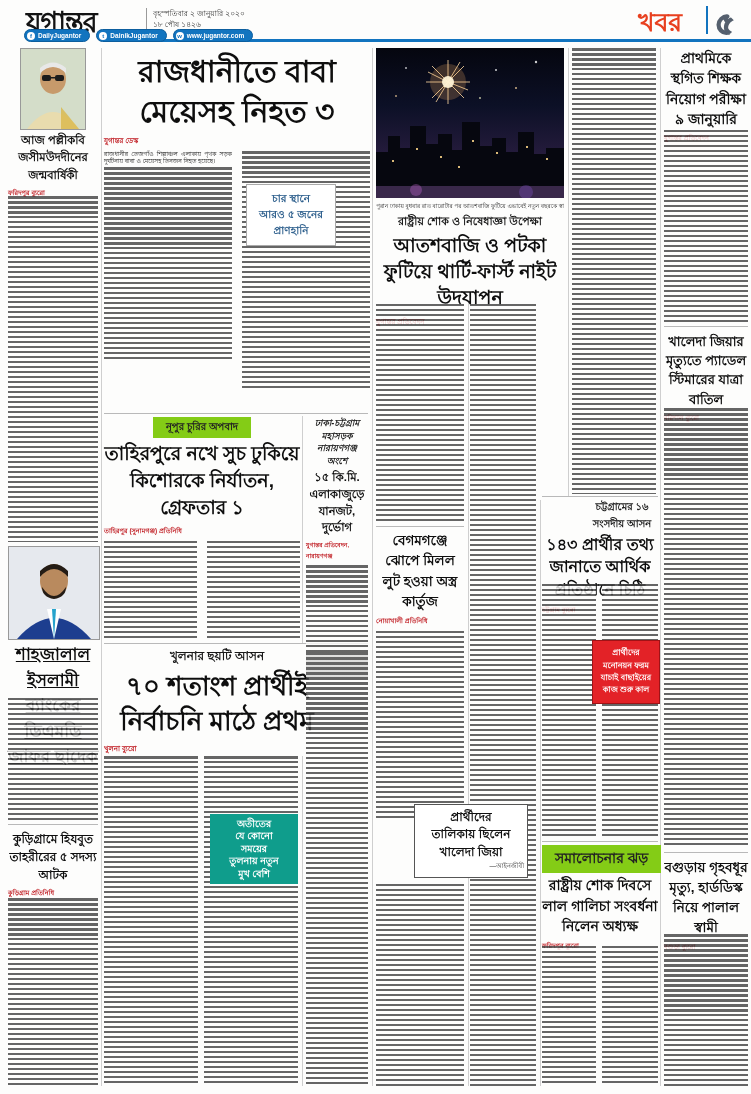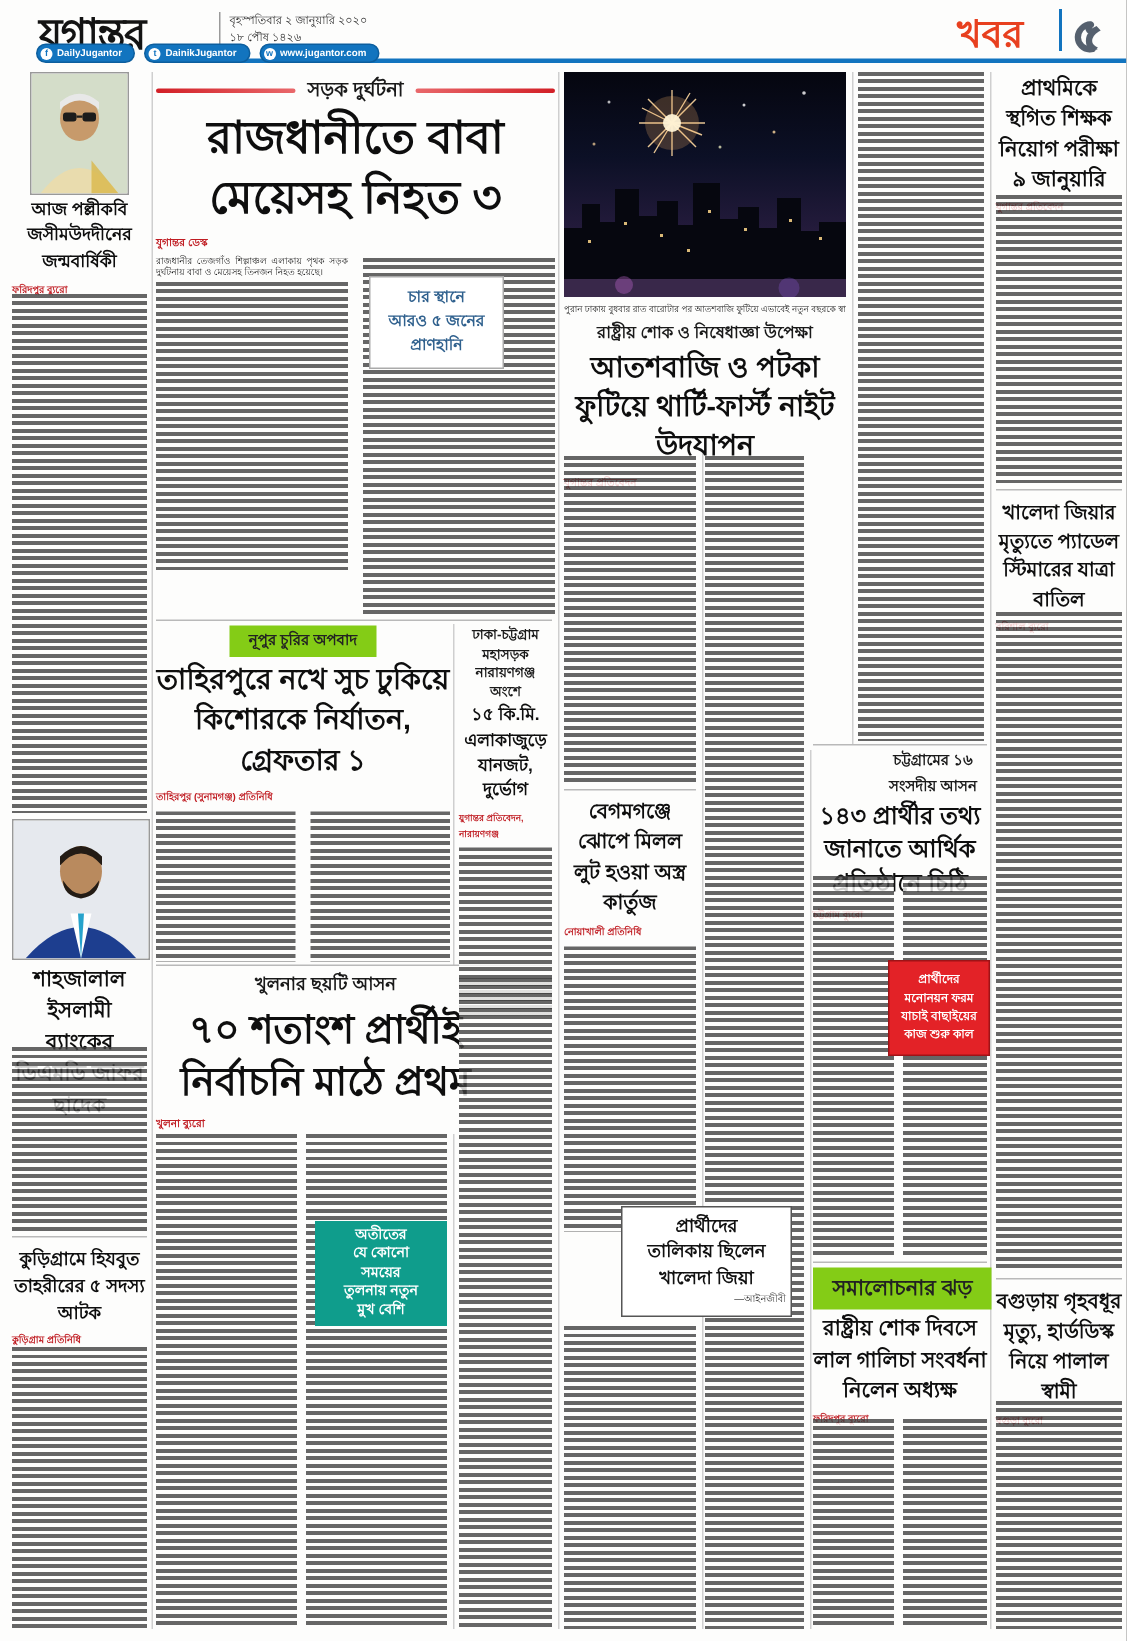--- a/index.html
+++ b/index.html
@@ -97,36 +97,31 @@
       <rect width="90" height="92" fill="#e6e9ee"></rect>
       <path d="M8 92 Q45 50 82 92 Z" fill="#1d3e8f"></path>
       <path d="M38 62 L45 92 L52 62 Z" fill="#fff"></path>
       <path d="M43 62 L45 92 L47 62 Z" fill="#27a3cc"></path>
       <ellipse cx="45" cy="34" rx="14" ry="17" fill="#b98a5e"></ellipse>
       <path d="M31 30 Q45 14 59 30 L59 24 Q45 10 31 24 Z" fill="#241c15"></path>
       <path d="M33 40 Q45 58 57 40 Q57 50 45 52 Q33 50 33 40 Z" fill="#241c15"></path>
     </svg>
   </div>
   <div class="abs" style="left:8px;top:642px;width:90px;">
-    <div class="hl" style="font-size:14px;line-height:1.5;">শাহজালাল ইসলামী ব্যাংকের ডিএমডি জাফর ছাদেক</div>
+    <div class="hl" style="font-size:17px;line-height:1.5;text-decoration:underline;">শাহজালাল ইসলামী ব্যাংকের ডিএমডি জাফর ছাদেক</div>
   </div>
   <div class="abs greek" style="left:8px;top:698px;width:90px;height:124px;"></div>
 
   <div class="abs" style="left:8px;top:830px;width:90px;">
     <div class="hl" style="font-size:12px;line-height:1.5;">কুড়িগ্রামে হিযবুত তাহরীরের ৫ সদস্য আটক</div>
     <div class="byline" style="font-size:6.5px;">কুড়িগ্রাম প্রতিনিধি</div>
   </div>
   <div class="abs greek" style="left:8px;top:898px;width:90px;height:188px;"></div>
 
   <div class="abs" style="left:104px;top:50px;width:266px;">
-    <div class="kickrow">
-      <div class="redbar"></div>
-      <div class="kick" style="font-size:13px;">সড়ক দুর্ঘটনা</div>
-      <div class="redbar r"></div>
-    </div>
     <div class="hl" style="font-size:30px;line-height:1.32;margin-top:2px;">রাজধানীতে বাবা মেয়েসহ নিহত ৩</div>
     <div class="byline">যুগান্তর ডেস্ক</div>
     <div class="bodywrap" style="margin-top:4px;">
       <div style="width:128px;">
         <p class="leadp">রাজধানীর তেজগাঁও শিল্পাঞ্চল এলাকায় পৃথক সড়ক দুর্ঘটনায় বাবা ও মেয়েসহ তিনজন নিহত হয়েছে।</p>
         <div class="greek" style="height:192px;"></div>
       </div>
       <div style="width:128px;">
         <div class="greek" style="height:238px;"></div>
       </div>
@@ -144,21 +139,21 @@
     <span class="kbar" style="font-size:10px;">নূপুর চুরির অপবাদ</span>
     <div class="hl" style="font-size:19px;line-height:1.42;margin-top:3px;">তাহিরপুরে নখে সুচ ঢুকিয়ে কিশোরকে নির্যাতন, গ্রেফতার ১</div>
     <div class="byline" style="font-size:6.5px;">তাহিরপুর (সুনামগঞ্জ) প্রতিনিধি</div>
     <div class="bodywrap" style="margin-top:4px;">
       <div class="greek" style="width:94px;height:100px;"></div>
       <div class="greek" style="width:94px;height:100px;"></div>
     </div>
   </div>
 
   <div class="abs" style="left:306px;top:417px;width:62px;">
-    <div class="kick" style="font-size:9px;line-height:1.4;">ঢাকা-চট্টগ্রাম মহাসড়ক নারায়ণগঞ্জ অংশে</div>
+    <div class="kick" style="font-size:9px;line-height:1.4;font-style:italic;">ঢাকা-চট্টগ্রাম মহাসড়ক নারায়ণগঞ্জ অংশে</div>
     <div class="hl" style="font-size:11.5px;line-height:1.45;margin-top:2px;">১৫ কি.মি. এলাকাজুড়ে যানজট, দুর্ভোগ</div>
     <div class="byline" style="font-size:6px;">যুগান্তর প্রতিবেদন, নারায়ণগঞ্জ</div>
     <div class="greek" style="width:62px;height:112px;margin-top:3px;"></div>
   </div>
 
   <div class="abs" style="left:104px;top:647px;width:226px;">
     <div class="kick" style="font-size:12px;">খুলনার ছয়টি আসন</div>
     <div class="hl" style="font-size:26px;line-height:1.35;margin-top:2px;">৭০ শতাংশ প্রার্থীই নির্বাচনি মাঠে প্রথম</div>
     <div class="byline">খুলনা ব্যুরো</div>
   </div>

